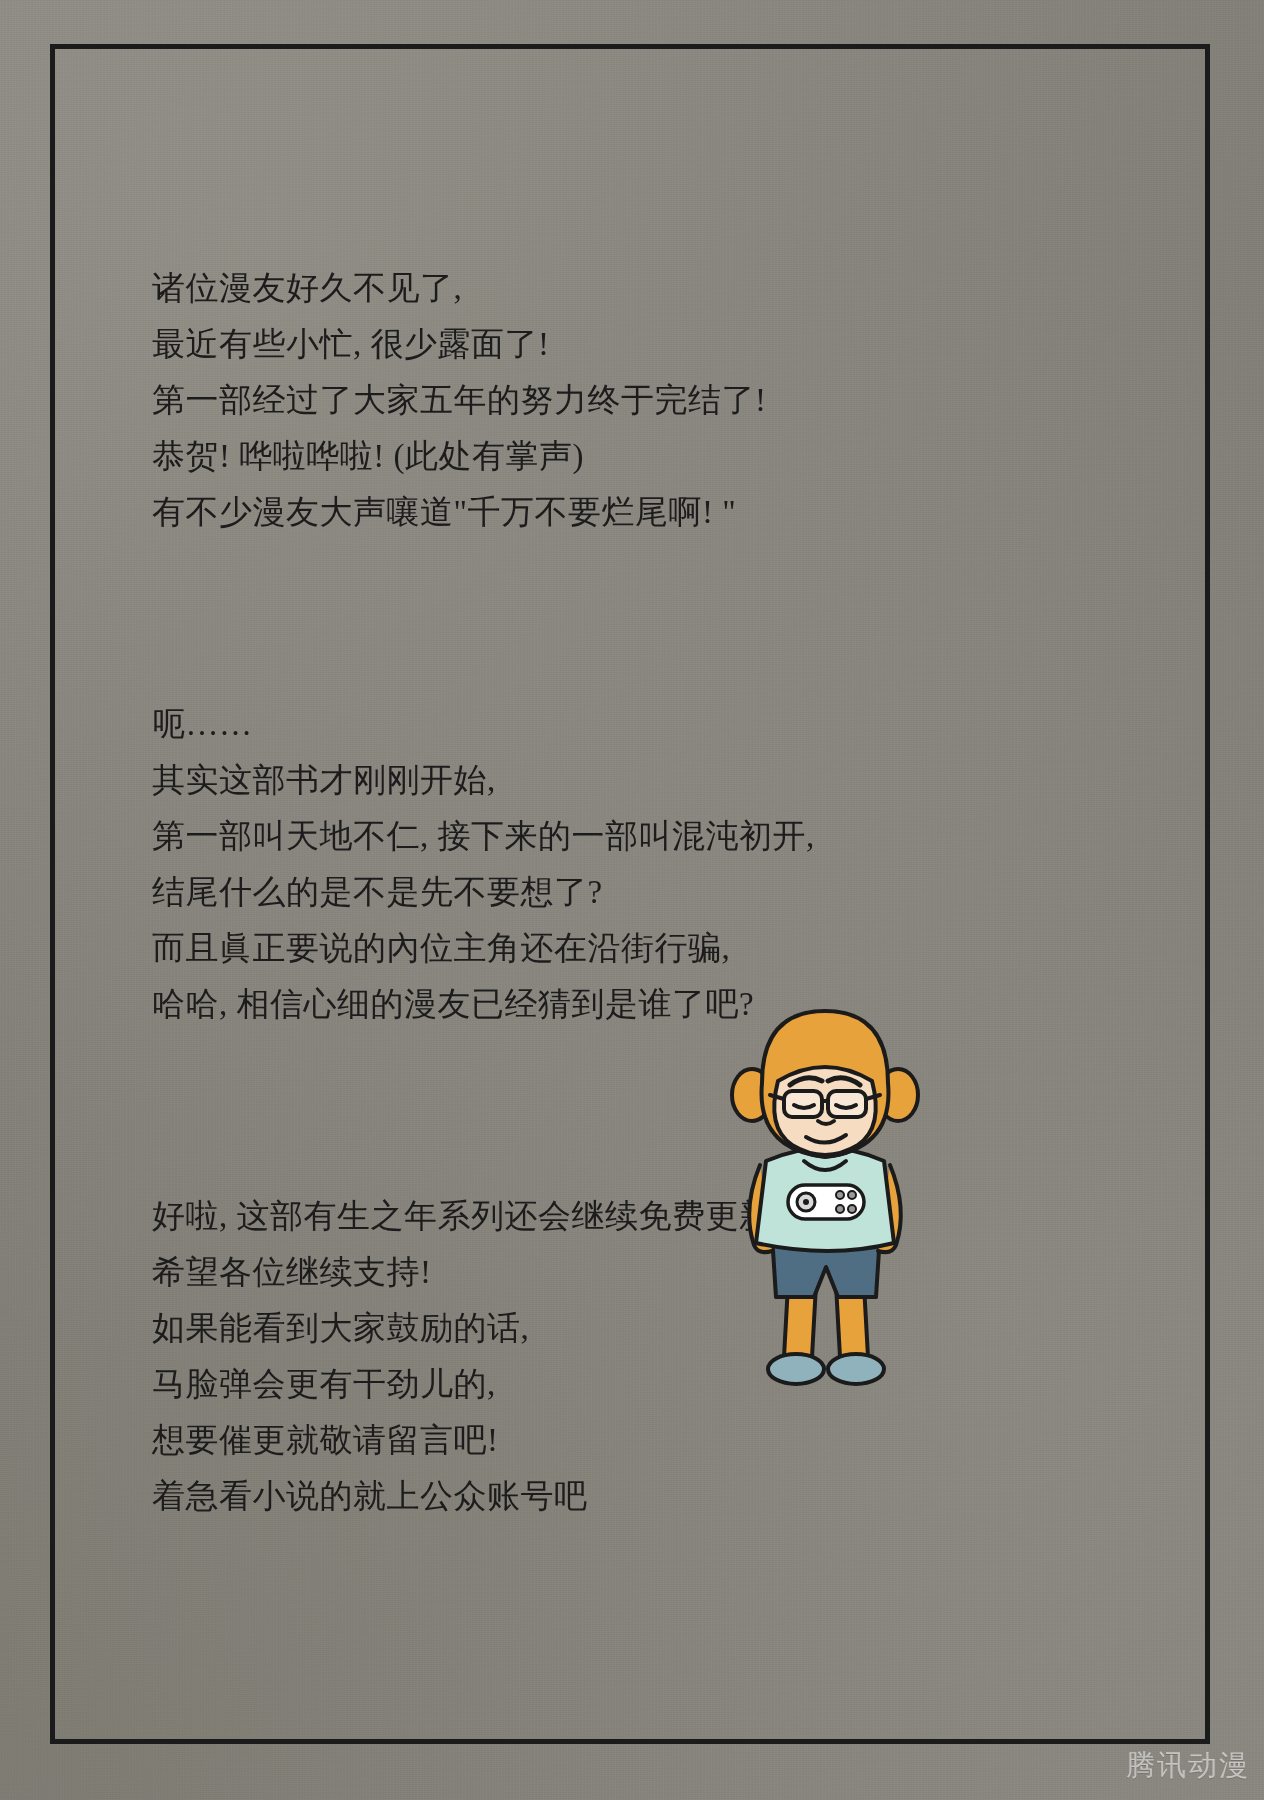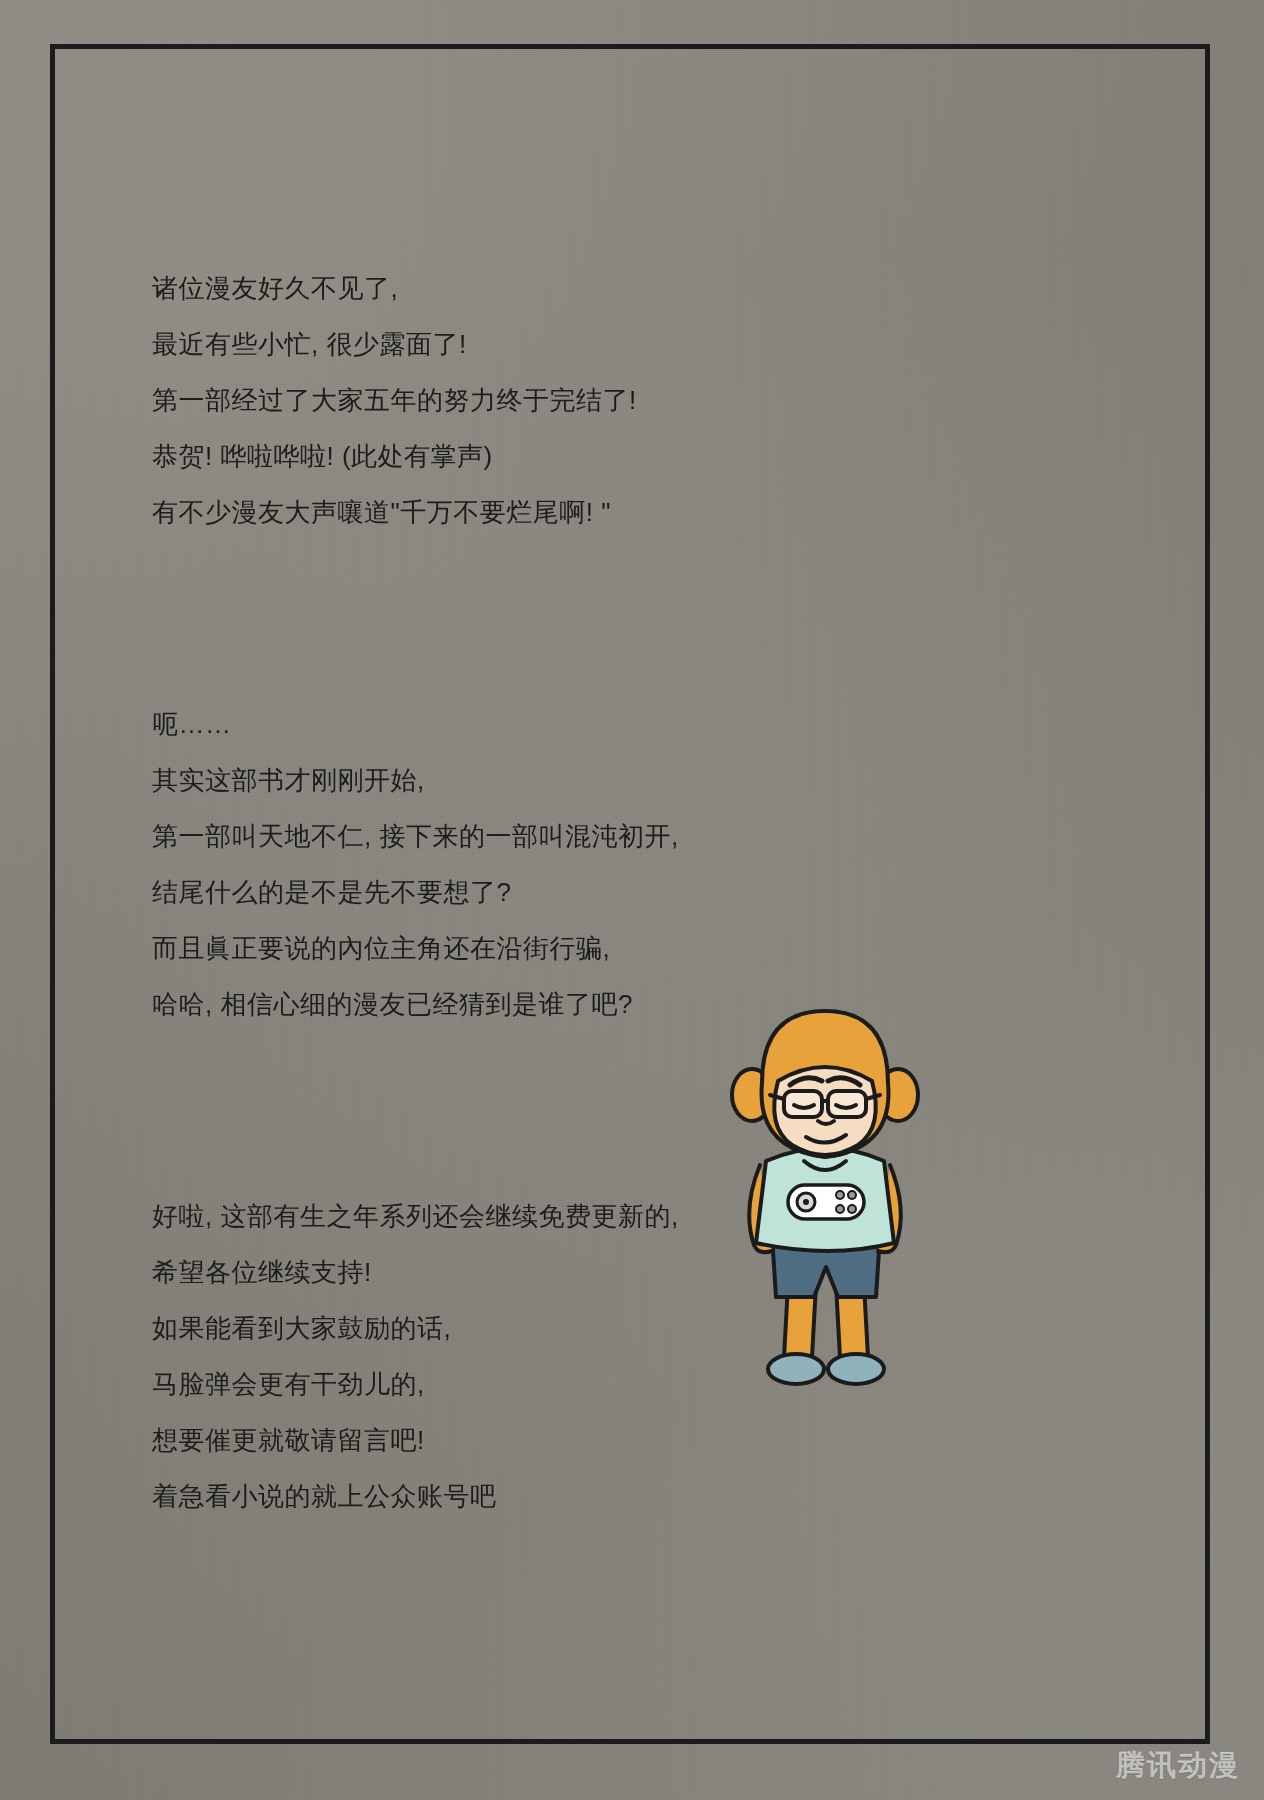--- a/index.html
+++ b/index.html
@@ -45,45 +45,45 @@
     border: 5px solid #1b1b1b;
     box-sizing: border-box;
   }
 
   .text-block {
     position: absolute;
     left: 152px;
     top: 148px;
     width: 860px;
     color: #1c1c1c;
-    font-size: 26px;
+    font-size: 33px;
     line-height: 56px;
     letter-spacing: 0.5px;
     white-space: pre-wrap;
-    font-family: Liberation Sans, sans-serif;
+    font-family: Liberation Serif, serif;
   }
   .para { margin: 0 0 44px 0; }
   .para:last-child { margin-bottom: 0; }
 
   
   .monkey {
     position: absolute;
     left: 700px;
     top: 985px;
     width: 250px;
     height: 430px;
   }
   .monkey svg { display: block; width: 100%; height: 100%; }
 
   .watermark {
     position: absolute;
-    right: 24px;
+    right: 14px;
     bottom: 14px;
     font-size: 29px;
-    font-weight: bold;
+    font-weight: normal;
     color: rgba(255,255,255,0.55);
     letter-spacing: 2px;
     font-family: "DejaVu Sans", "Liberation Sans", sans-serif;
     text-shadow: 0 1px 0 rgba(0,0,0,0.15);
   }
 </style>
 </head>
 <body>
 
 <div class="page">

